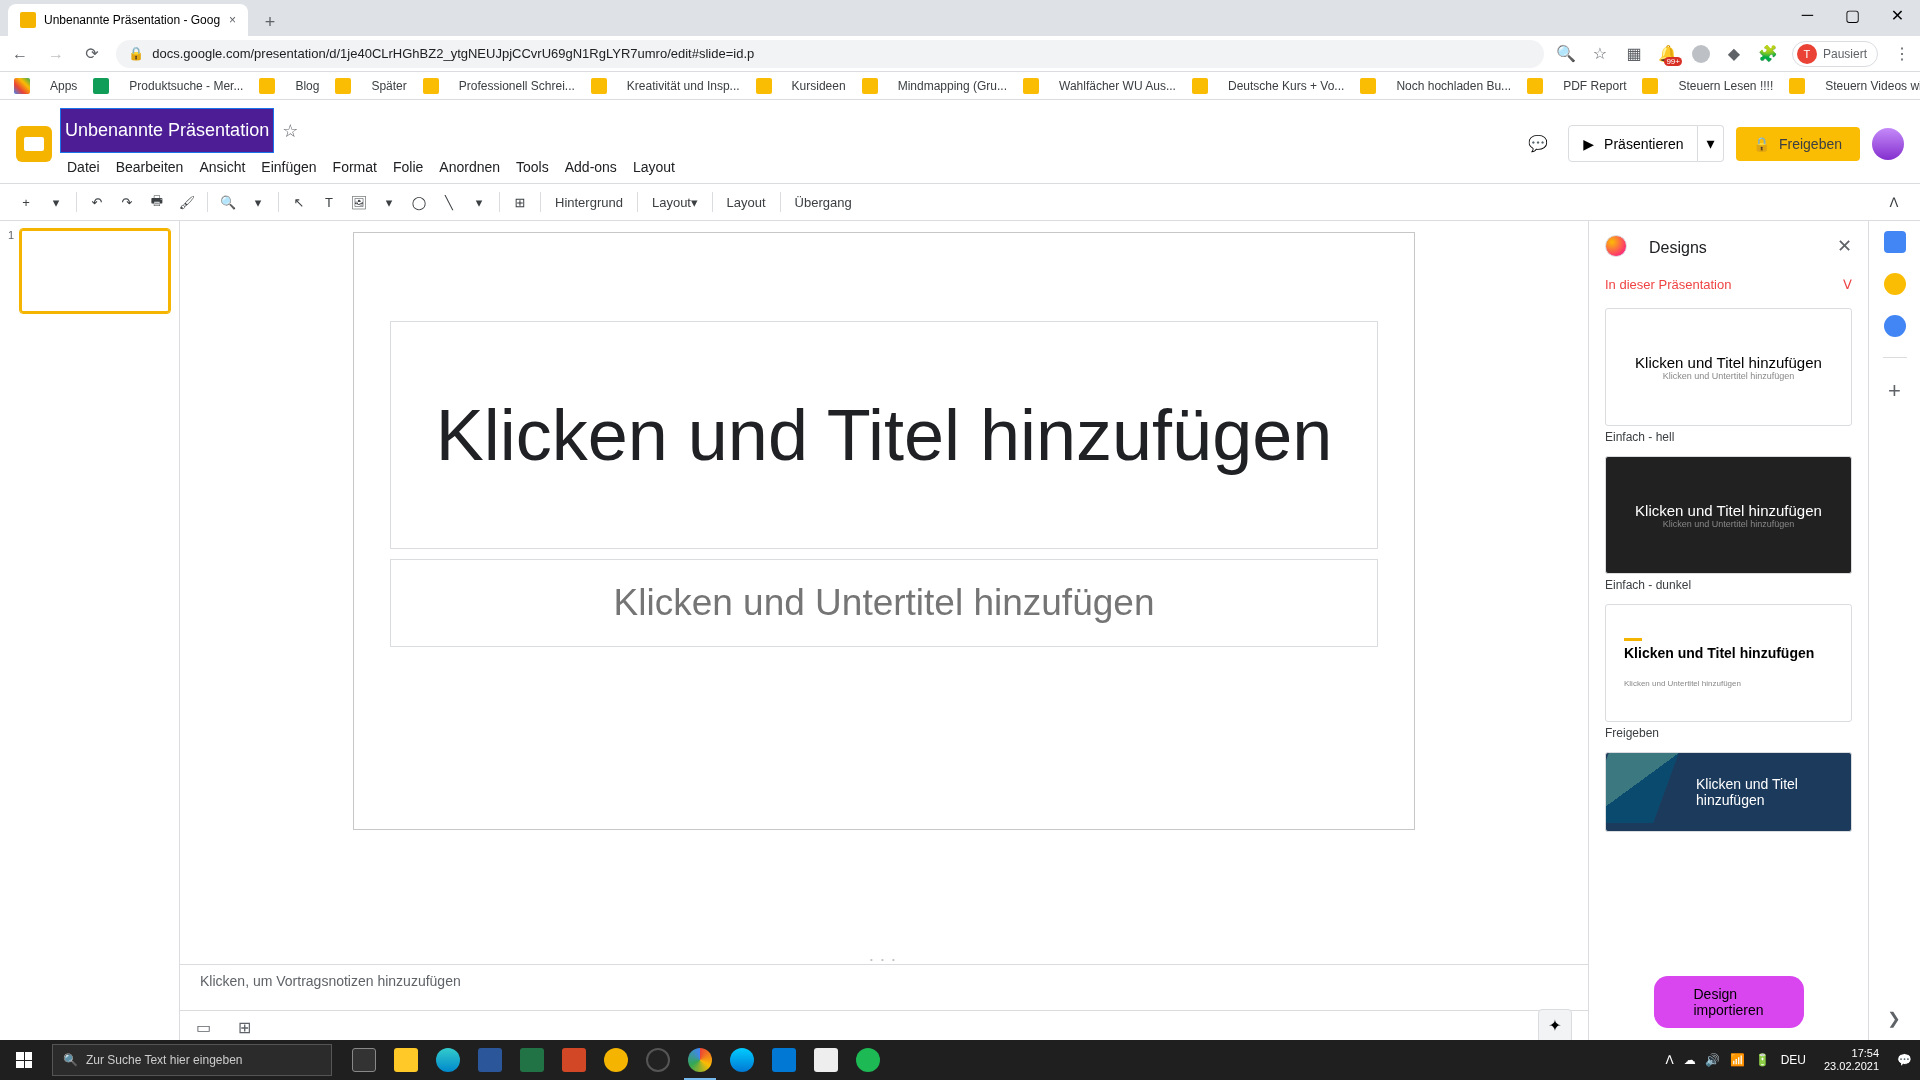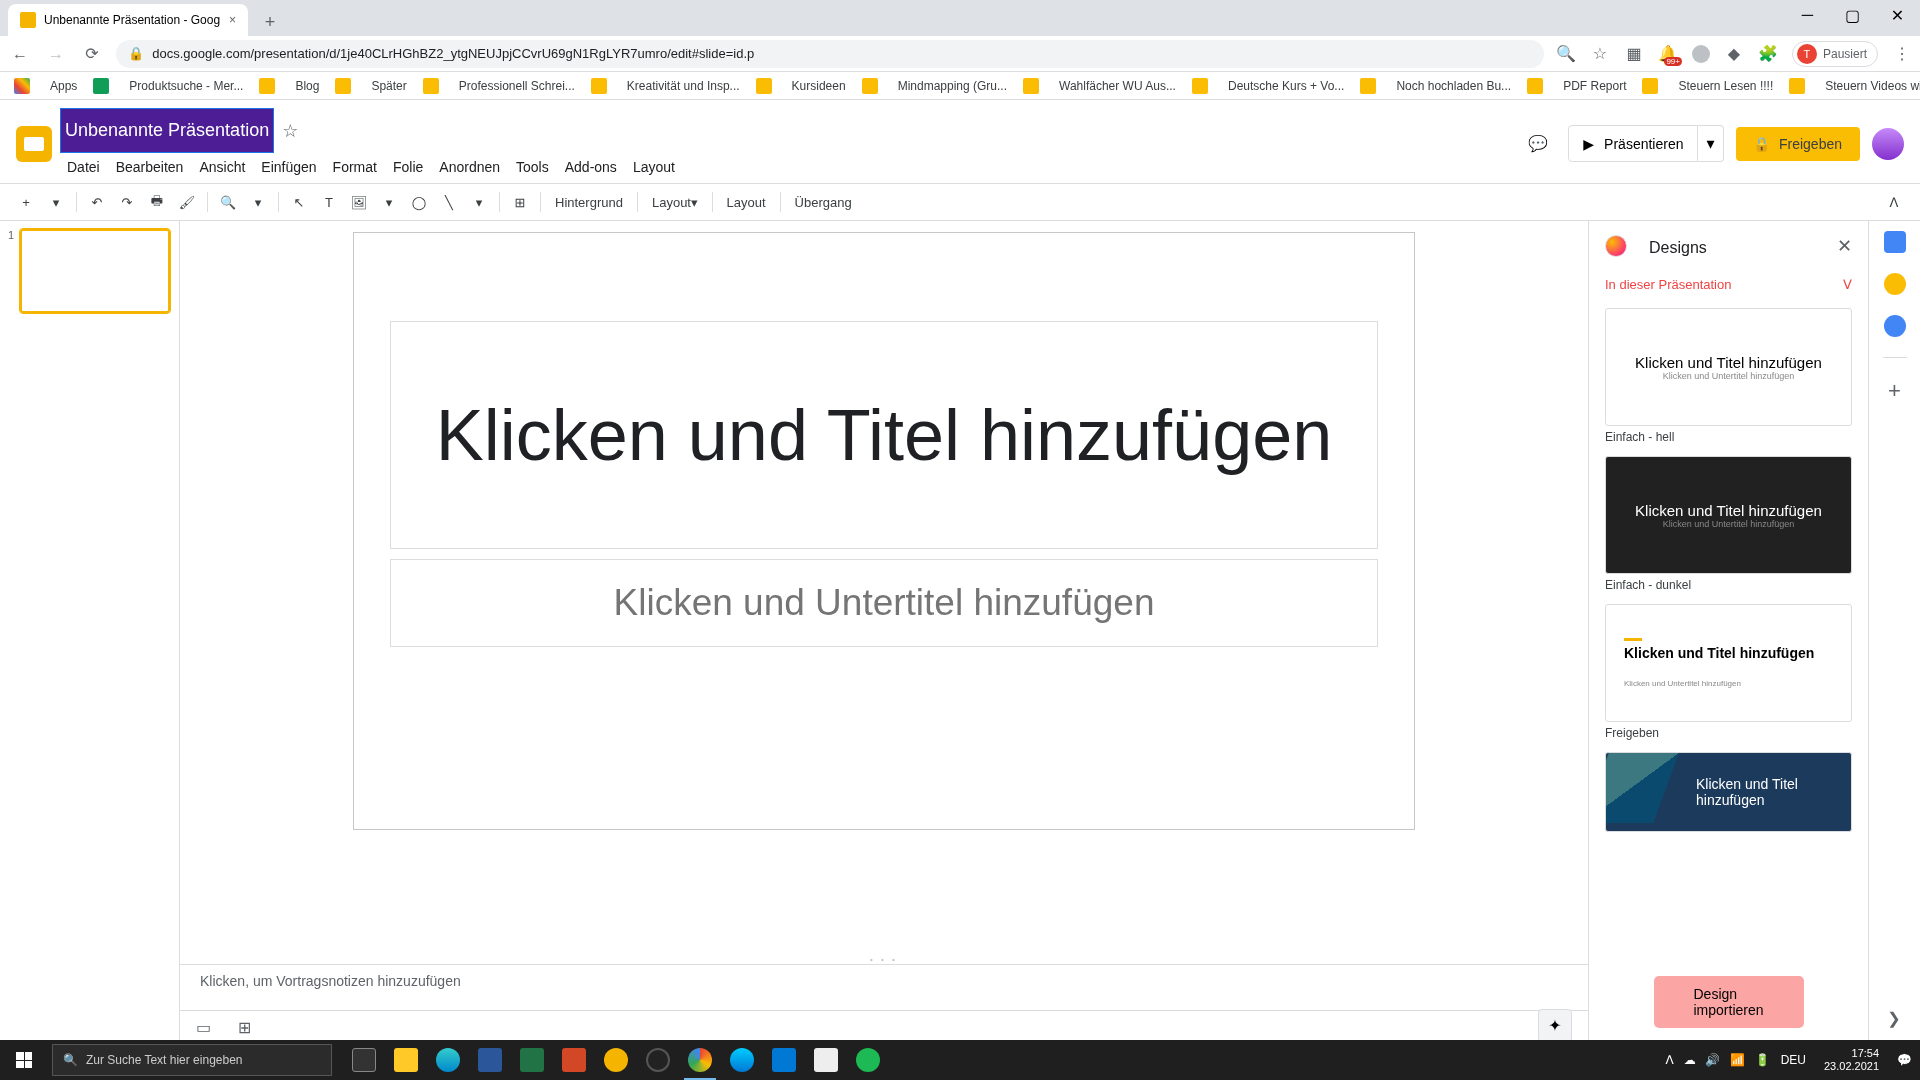--- a/index.html
+++ b/index.html
@@ -76,21 +76,21 @@
     .theme-card { border: 1px solid #dadce0; border-radius: 3px; height: 118px; margin-bottom: 4px; display: flex; flex-direction: column; align-items: center; justify-content: center; cursor: pointer; }
     .theme-card.dark { background: #212121; color: #fff; }
     .theme-title { font-size: 15px; }
     .theme-sub { font-size: 9px; color: #888; }
     .theme-label { font-size: 12px; color: #3c4043; margin-bottom: 12px; }
     .theme-streamline { align-items: flex-start; padding-left: 18px; }
     .theme-streamline .bar { width: 18px; height: 3px; background: #f4b400; margin-bottom: 4px; }
     .theme-focus { background: #1c3a5b; color:#fff; position:relative; overflow:hidden; align-items:flex-start; padding: 18px; }
     .theme-focus .shape { position:absolute; left:0; top:0; width:70px; height:70px; background: linear-gradient(135deg,#3b7880 50%, #0b4a6f 50%); transform: skewX(-20deg) translateX(-10px); }
     .theme-focus .txt { margin-left: 72px; font-size: 14px; z-index:1; }
-    .import-btn { position: absolute; bottom: 12px; left: 50%; transform: translateX(-50%); background: #fca5a5; padding: 10px 40px; border-radius: 5px; font-size: 14px; cursor: pointer; }
+    .import-btn { position: absolute; bottom: 12px; left: 50%; transform: translateX(-50%); background: #d946ef; padding: 10px 40px; border-radius: 14px; font-size: 14px; cursor: pointer; }
     
     .right-rail { width: 52px; border-left: 1px solid #dadce0; display: flex; flex-direction: column; align-items: center; padding-top: 10px; gap: 20px; }
     .rail-icon { width: 22px; height: 22px; border-radius: 4px; cursor: pointer; }
     .rail-plus { color: #5f6368; font-size: 22px; cursor:pointer; }
     .rail-expand { position: absolute; bottom: 50px; right: 14px; width: 24px; height:24px; display:flex; align-items:center; justify-content:center; color:#5f6368; cursor:pointer; }
     
     .bottom-bar { height: 30px; border-top: 1px solid #dadce0; display: flex; align-items: center; padding: 0 16px; gap: 20px; }
     .view-btn { width: 22px; height: 16px; cursor: pointer; color:#5f6368; }
     .explore-btn { margin-left: auto; width: 34px; height: 34px; background: #f1f3f4; border: 1px solid #dadce0; border-radius: 4px; cursor: pointer; display:flex; align-items:center; justify-content:center; }
     

